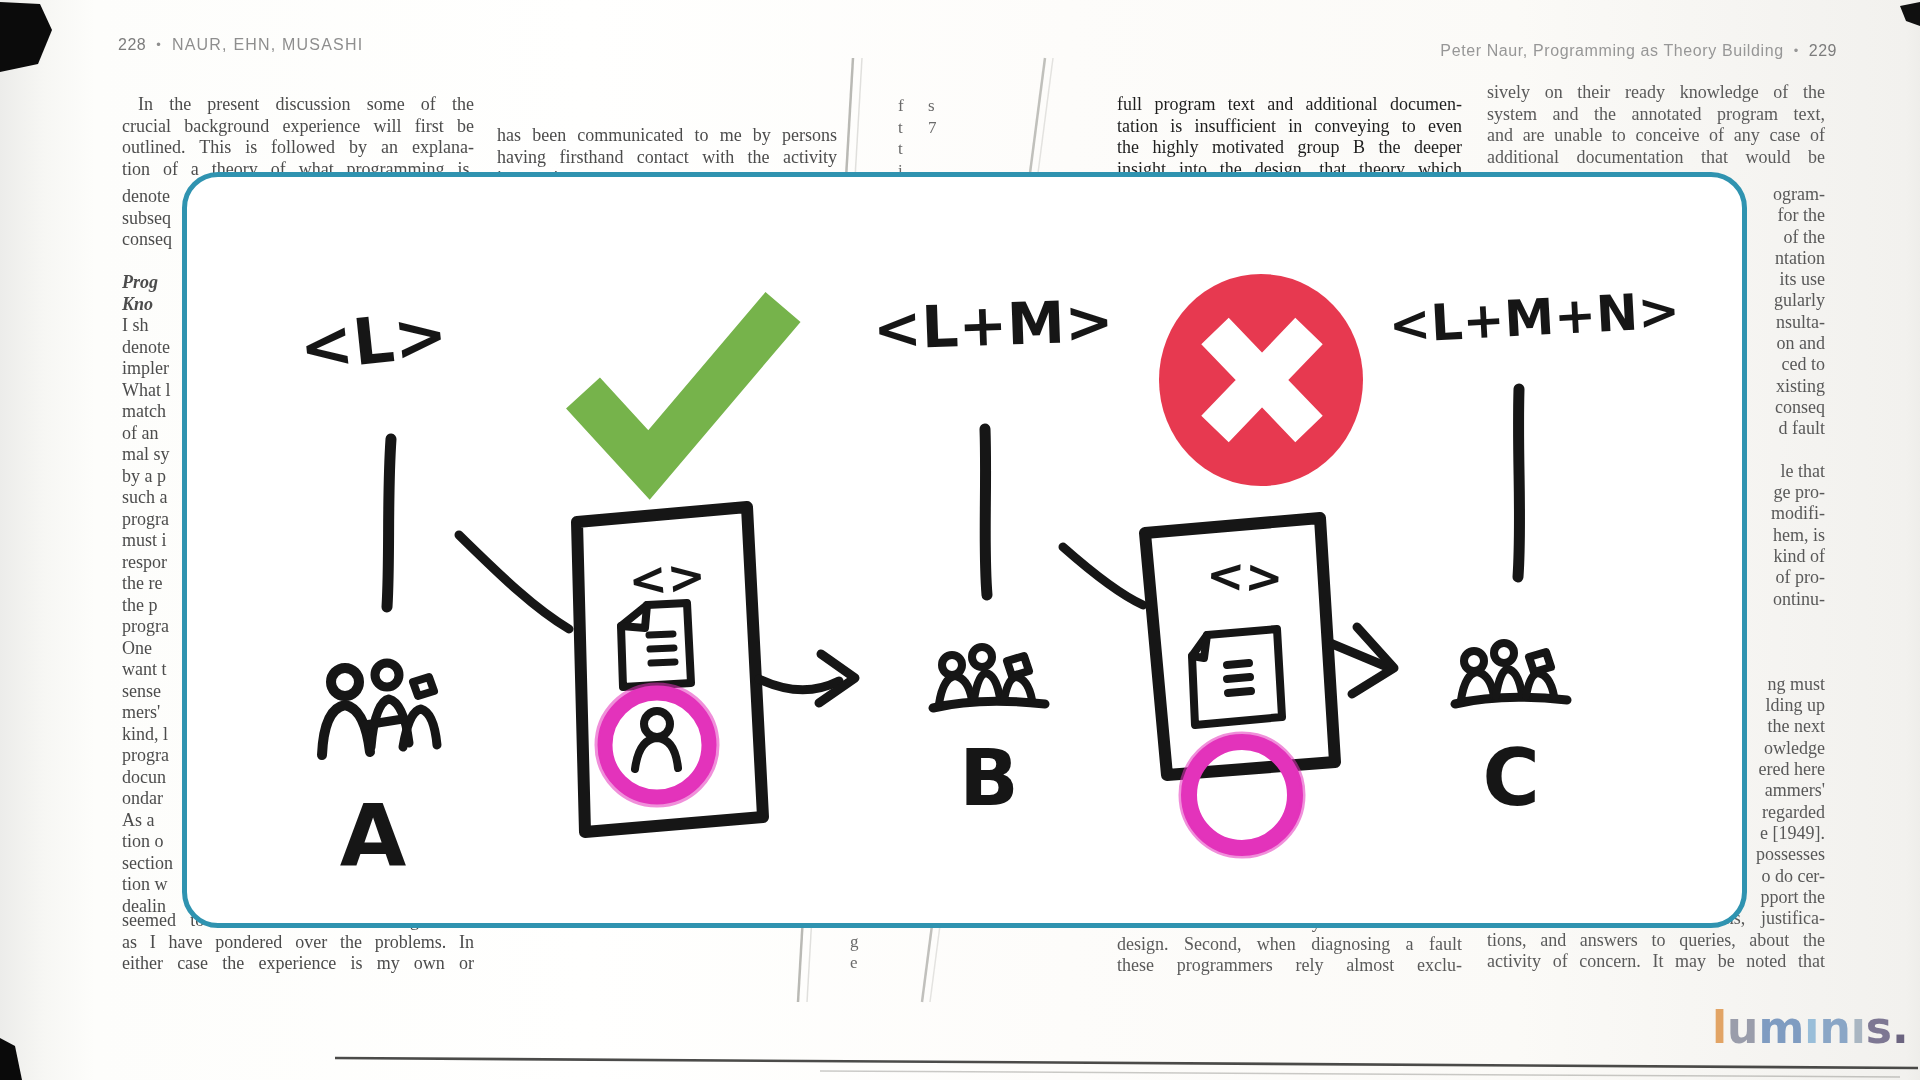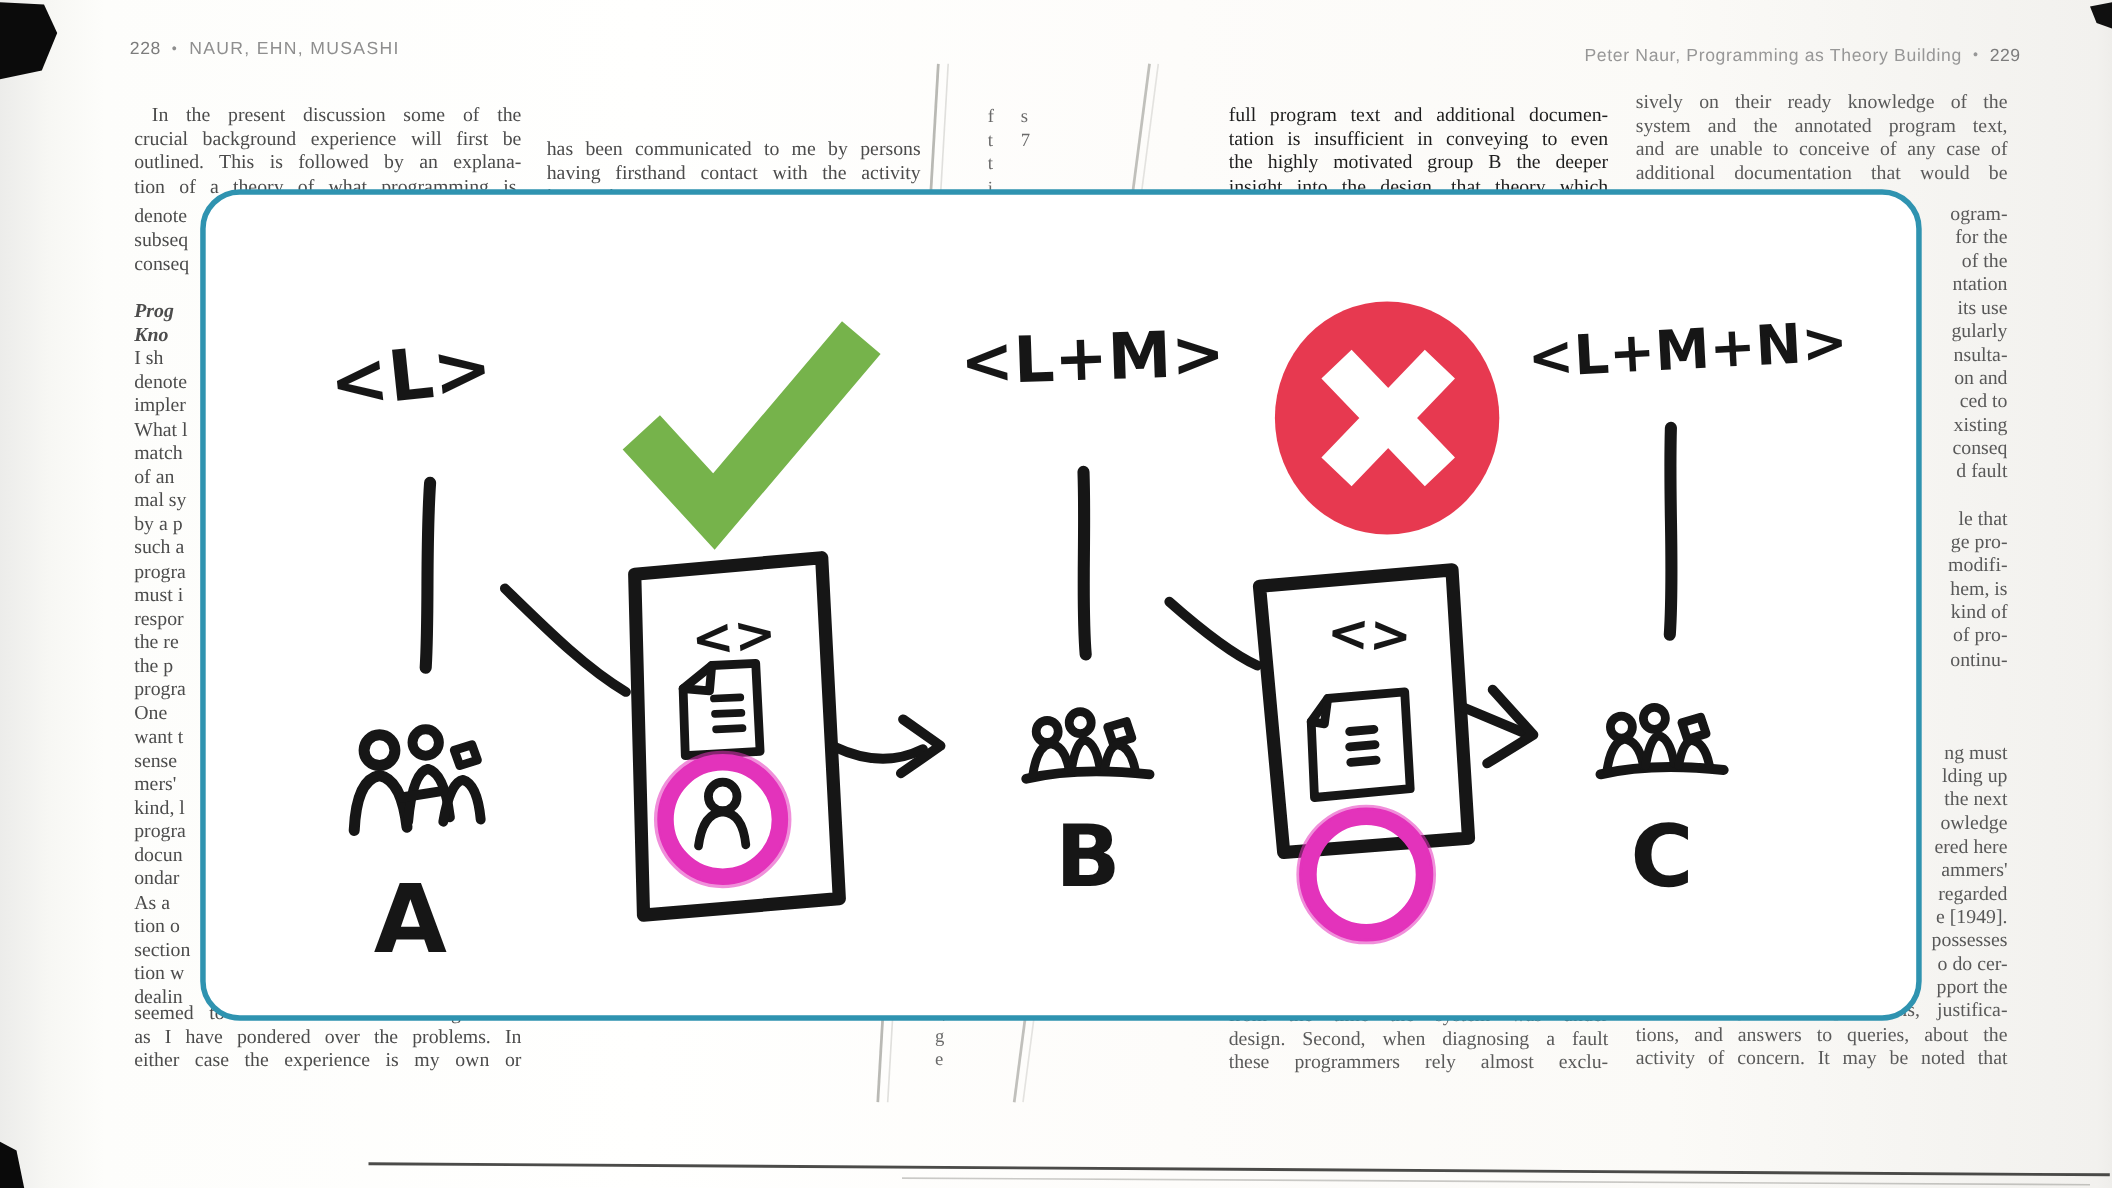--- a/index.html
+++ b/index.html
@@ -275,14 +275,17 @@
           <path d="M1143 466 L1198 489"></path>
           <path d="M1170 450 L1207 491 L1165 517"></path>
         </g>
 
         <use href="#crowd" x="522" y="-4"></use>
         <text x="1324" y="628" text-anchor="middle" font-family="DejaVu Sans, sans-serif" font-weight="bold" font-size="78" fill="#161616" stroke="none">C</text>
       </g>
     </svg>
   </div>
 
+  <div class="logo">
+    
+  <span style="color: rgb(226, 164, 101);">l</span><span style="color: rgb(154, 157, 171);">u</span><span style="color: rgb(127, 156, 193);">m</span><span style="color: rgb(153, 190, 217);">ı</span><span style="color: rgb(138, 166, 198);">n</span><span style="color: rgb(169, 182, 194);">ı</span><span style="color: rgb(125, 119, 147);">s</span><span style="color: rgb(107, 100, 128);">.</span></div>
 
 </div>
 
 </body></html>

